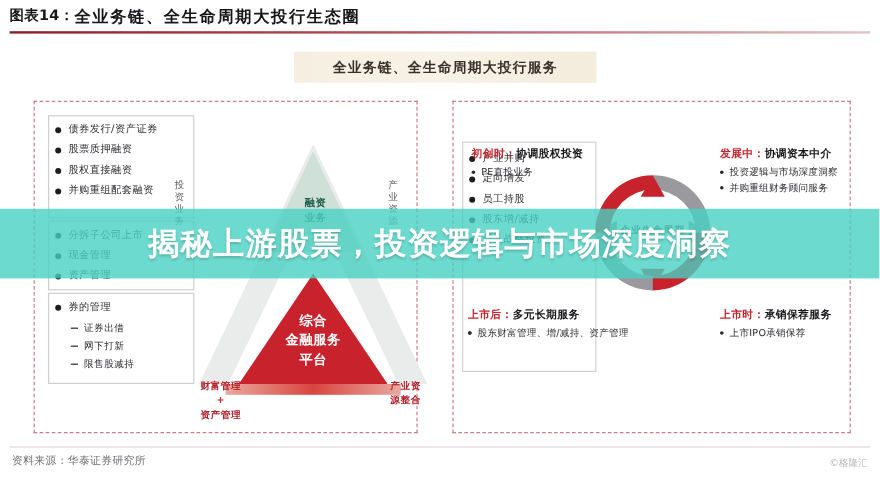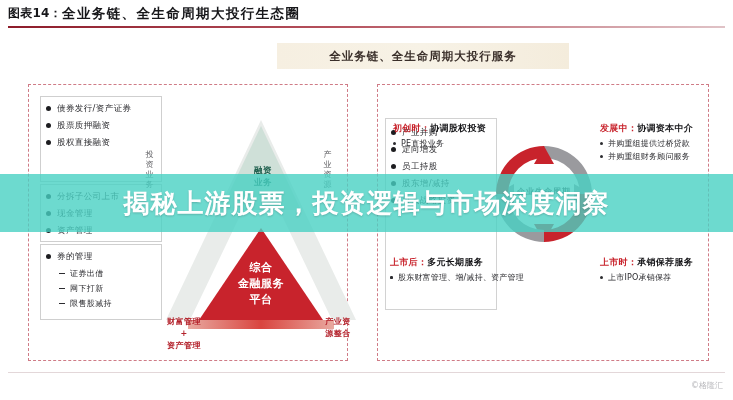--- a/index.html
+++ b/index.html
@@ -24,23 +24,23 @@
     position:absolute;left:54px;top:1px;
     font-family:"DejaVu Sans","Liberation Sans",sans-serif;
     font-weight:bold;font-size:13.5px;color:#17171a;letter-spacing:1.4px;
     white-space:nowrap;
   }
   .hdr-rule{position:absolute;left:0;top:22px;width:717px;height:2px;
     background:linear-gradient(to right,#8d1c2a 0%,#b5505c 45%,#e0c3c7 100%);}
 
   
   .banner{
-    position:absolute;left:245px;top:43px;width:292px;height:26px;
+    position:absolute;left:245px;top:43px;width:252px;height:26px;
     background:linear-gradient(to right,#f6efe1,#f7f2e6,#f4ecdc);
-    display:flex;align-items:center;justify-content:center;margin-left:32px;
+    display:flex;align-items:center;justify-content:center;
   }
   .banner span{
     font-family:"DejaVu Sans","Liberation Sans",sans-serif;
     font-weight:bold;font-size:11.5px;color:#3a2f2a;letter-spacing:1px;
     white-space:nowrap;
   }
 
   
   .panel{position:absolute;border:1px dashed #cf7b86;background:#fff;}
   #panel-left{left:28px;top:84px;width:318px;height:275px;}
@@ -196,20 +196,21 @@
   <div class="panel" id="panel-left"></div>
 
   <div class="lbox" id="lbox-a"></div>
   <div class="lbox" id="lbox-b"></div>
   <div class="lbox" id="lbox-c"></div>
 
   <ul class="bullist" id="list-a">
     <li><span class="dot"></span><span>债券发行/资产证券</span></li>
     <li><span class="dot"></span><span>股票质押融资</span></li>
     <li><span class="dot"></span><span>股权直接融资</span></li>
+    <li><span class="dot"></span><span>并购重组配套融资</span></li>
   </ul>
 
   <ul class="bullist" id="list-b">
     <li><span class="dot"></span><span>分拆子公司上市</span></li>
     <li><span class="dot"></span><span>现金管理</span></li>
     <li><span class="dot"></span><span>资产管理</span></li>
   </ul>
 
   <ul class="bullist" id="list-c-head">
     <li><span class="dot"></span><span>券的管理</span></li>
@@ -274,21 +275,21 @@
     <ul>
       <li><span class="sq"></span><span>PE直投业务</span></li>
     </ul>
   </div>
 
   <div class="rsec" id="rsec-tr">
     <div class="rsec-title">
       <span class="red">发展中：</span><span class="blk">协调资本中介</span>
     </div>
     <ul>
-      <li><span class="sq"></span><span>并购重组提供过桥贷款</span></li>
+      <li><span class="sq"></span><span>投资逻辑与市场深度洞察</span></li>
       <li><span class="sq"></span><span>并购重组财务顾问服务</span></li>
     </ul>
   </div>
 
   <div class="rsec" id="rsec-bl">
     <div class="rsec-title">
       <span class="red">上市后：</span><span class="blk">多元长期服务</span>
     </div>
     <ul>
       <li><span class="sq"></span></li>
@@ -302,15 +303,16 @@
     </div>
     <ul>
       <li><span class="sq"></span><span>上市IPO承销保荐</span></li>
     </ul>
   </div>
 
   <div class="overlay-band"></div>
   <div class="overlay-text">揭秘上游股票，投资逻辑与市场深度洞察</div>
 
   <div class="footer-rule"></div>
+  <div class="footer-src">资料来源：华泰证券研究所</div>
   <div class="watermark">©格隆汇</div>
 
 </div>
 
 </body></html>

